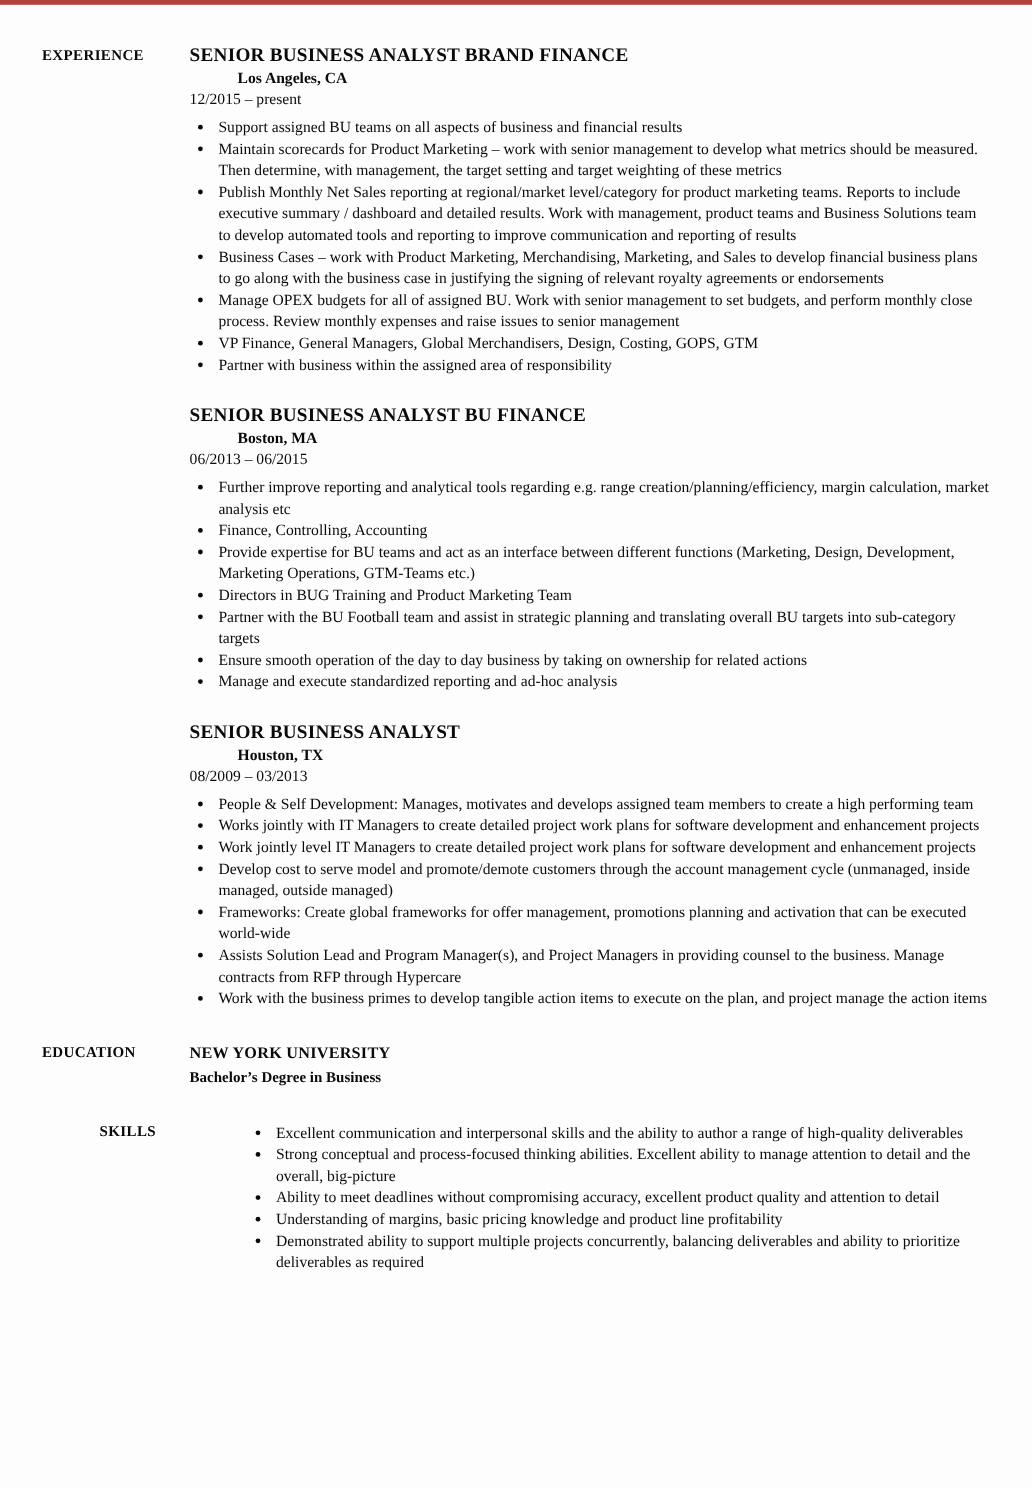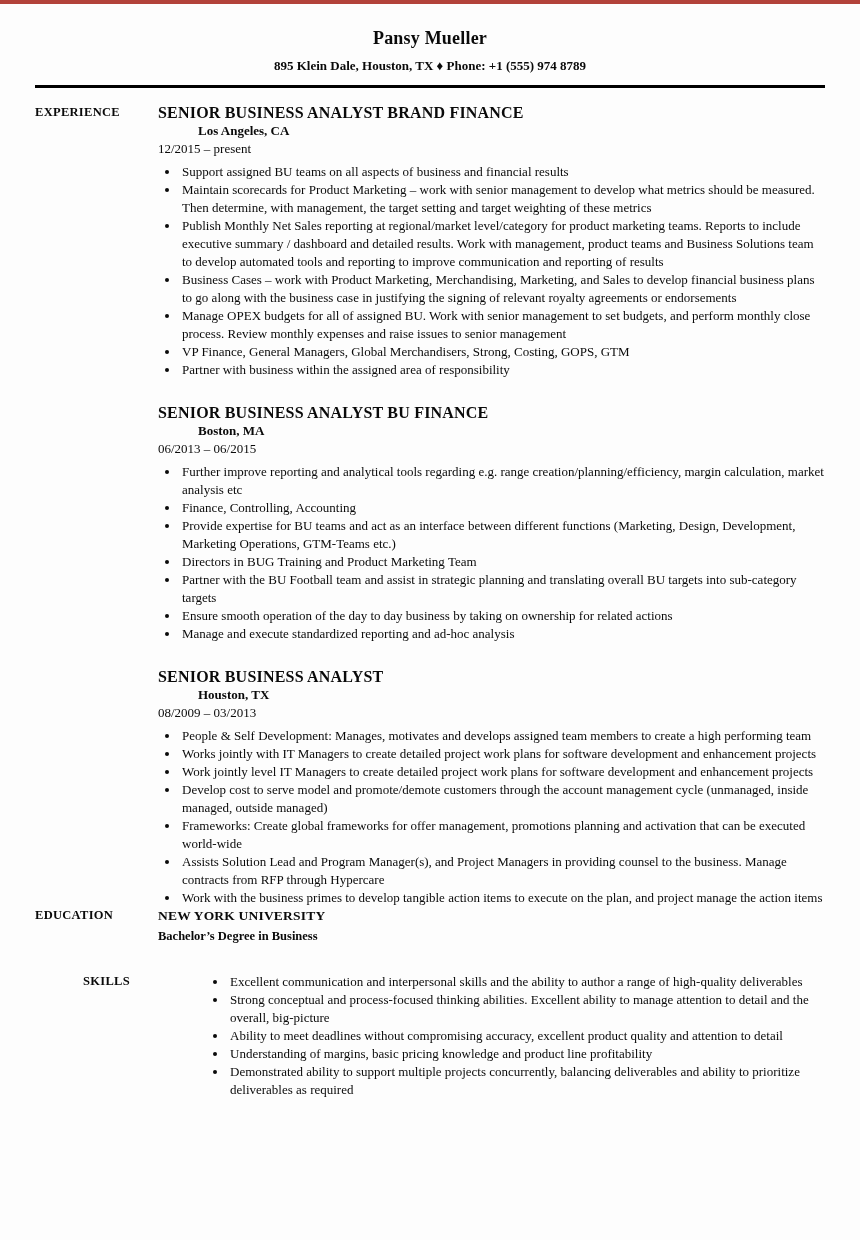--- a/index.html
+++ b/index.html
@@ -57,54 +57,49 @@
   .job:last-child { margin-bottom: 0; }
   .job-title { font-weight: bold; font-size: 16px; letter-spacing: 0.2px; }
   .job-location { font-weight: bold; margin-left: 40px; }
   .job-dates { font-weight: normal; }
   ul.bullets {
     margin: 5px 0 0 0;
     padding-left: 22px;
     list-style-type: disc;
   }
   ul.bullets li { padding-left: 2px; }
-  .section-education { }
+  .section-education { margin-top: 28px; }
   .school { font-weight: bold; font-size: 13.5px; letter-spacing: 0.2px; }
   .degree { font-weight: bold; font-size: 12.5px; margin-top: 2px; }
   .section-skills { margin-top: 28px; margin-left: 48px; }
   .section-skills ul.bullets { margin-top: 0; }
   
 </style>
 </head>
 <body>
 
 <div class="page">
   <div class="top-bar"></div>
   <div class="inner">
 
-    <header>
-      <div class="name">Pansy Mueller</div>
-      <div class="contact">895 Klein Dale, Houston, TX ♦ Phone: +1 (555) 974 8789</div>
-      <div class="rule"></div>
-    </header>
 
     <section class="section section-experience">
       <div class="section-label">EXPERIENCE</div>
       <div class="section-content" id="experience-content">
           <div class="job">
             <div class="job-title">SENIOR BUSINESS ANALYST BRAND FINANCE</div>
             <div class="job-location">Los Angeles, CA</div>
             <div class="job-dates">12/2015 – present</div>
             <ul class="bullets">
               <li>Support assigned BU teams on all aspects of business and financial results</li>
               <li>Maintain scorecards for Product Marketing – work with senior management to develop what metrics should be measured. Then determine, with management, the target setting and target weighting of these metrics</li>
               <li>Publish Monthly Net Sales reporting at regional/market level/category for product marketing teams. Reports to include executive summary / dashboard and detailed results. Work with management, product teams and Business Solutions team to develop automated tools and reporting to improve communication and reporting of results</li>
               <li>Business Cases – work with Product Marketing, Merchandising, Marketing, and Sales to develop financial business plans to go along with the business case in justifying the signing of relevant royalty agreements or endorsements</li>
               <li>Manage OPEX budgets for all of assigned BU. Work with senior management to set budgets, and perform monthly close process. Review monthly expenses and raise issues to senior management</li>
-              <li>VP Finance, General Managers, Global Merchandisers, Strong, Costing, GOPS, GTM</li>
+              <li>VP Finance, General Managers, Global Merchandisers, Design, Costing, GOPS, GTM</li>
               <li>Partner with business within the assigned area of responsibility</li>
             </ul>
           </div>
           <div class="job">
             <div class="job-title">SENIOR BUSINESS ANALYST BU FINANCE</div>
             <div class="job-location">Boston, MA</div>
             <div class="job-dates">06/2013 – 06/2015</div>
             <ul class="bullets">
               <li>Further improve reporting and analytical tools regarding e.g. range creation/planning/efficiency, margin calculation, market analysis etc</li>
               <li>Finance, Controlling, Accounting</li>

